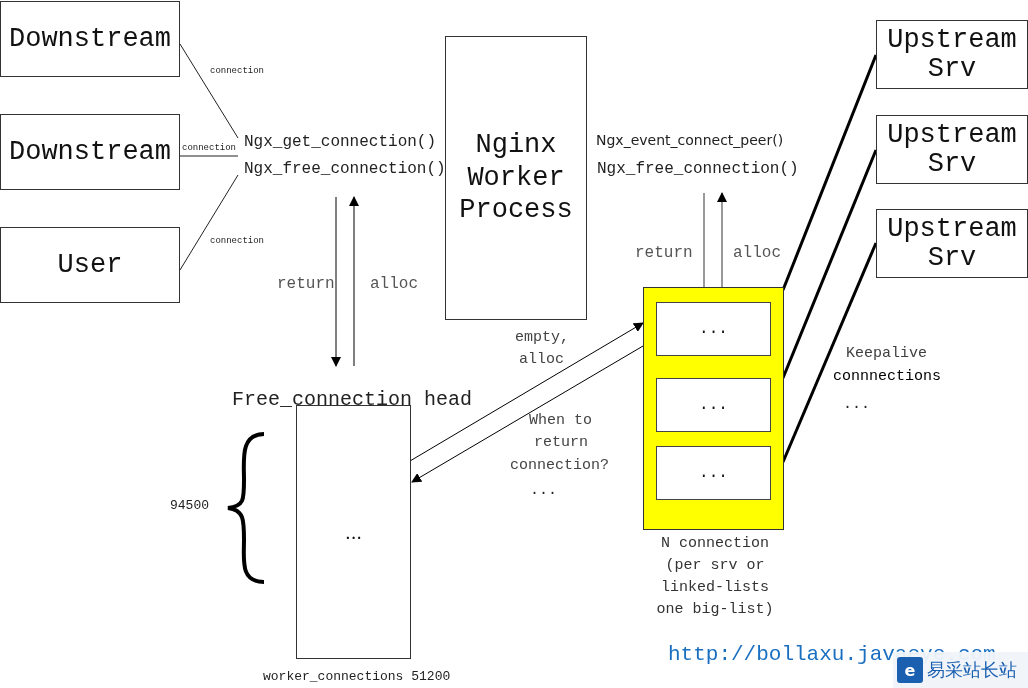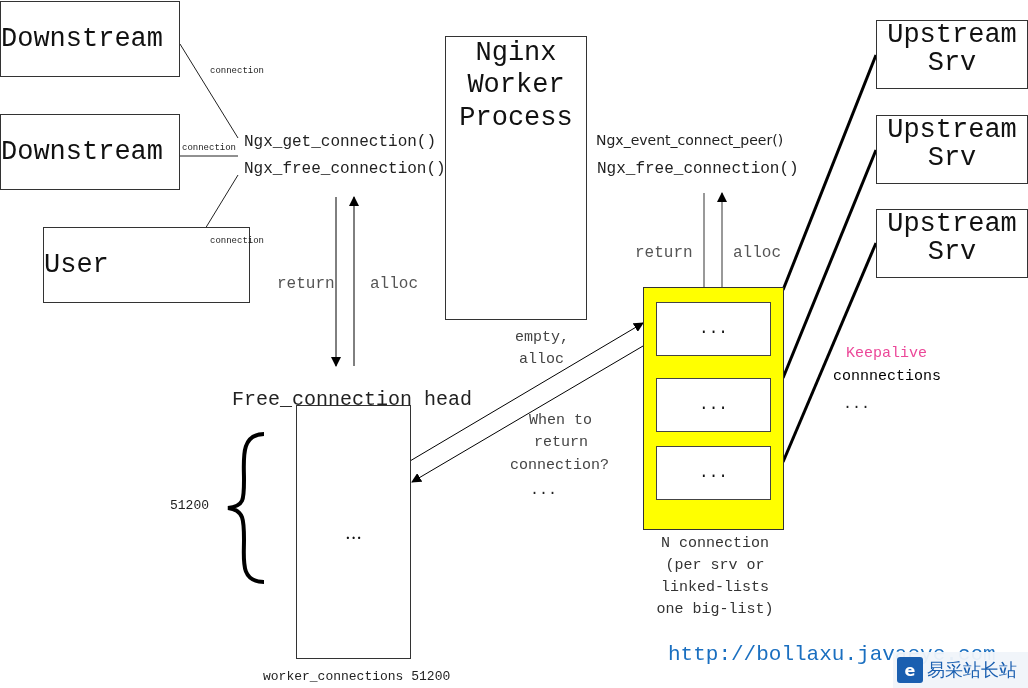--- a/index.html
+++ b/index.html
@@ -1,19 +1,19 @@
 <!DOCTYPE html>
 <html><head>
 <meta charset="utf-8">
 <style>
   html, body { margin: 0; padding: 0; background: #ffffff; }
   body { width: 1028px; height: 688px; position: relative; overflow: hidden; font-family: "DejaVu Serif", "Liberation Serif", serif; color: #111; }
   .box { position: absolute; border: 1.5px solid #333; background: #fff; box-sizing: border-box; }
   .lbl { position: absolute; white-space: nowrap; font-family: "Liberation Mono", "DejaVu Sans Mono", monospace; color: #222; }
-  .big { font-size: 27px; display: flex; align-items: center; justify-content: flex-start; text-align: center; line-height: 1.2; font-family: "Liberation Mono", "DejaVu Sans Mono", monospace; }
+  .big { font-size: 27px; display: flex; align-items: center; justify-content: center; text-align: center; line-height: 1.2; font-family: "Liberation Mono", "DejaVu Sans Mono", monospace; }
   svg.wires { position: absolute; left: 0; top: 0; width: 1028px; height: 688px; pointer-events: none; }
   .small { font-size: 9px; }
   .mid { font-size: 16px; }
   .center { text-align: center; }
   .yellow { position: absolute; background: #ffff00; border: 1.5px solid #333; box-sizing: border-box; }
   .inner { position: absolute; background: #fff; border: 1.5px solid #444; box-sizing: border-box; display: flex; align-items: center; justify-content: center; font-size: 16px; font-family: "Liberation Mono", monospace; }
   .url { position: absolute; color: #1a6fc0; font-family: "Liberation Mono", "DejaVu Sans Mono", monospace; font-size: 21px; white-space: nowrap; }
   .wm { position: absolute; left: 893px; top: 652px; width: 135px; height: 36px; background: rgba(240,244,250,0.95); display: flex; align-items: center; }
   .wm-logo { width: 26px; height: 26px; background: #1a5fb0; border-radius: 3px; margin-left: 4px; color: #fff; font-weight: bold; display: flex; align-items: center; justify-content: center; font-family: "DejaVu Sans", sans-serif; font-size: 16px; }
   .wm-text { color: #1a5fb0; font-family: "DejaVu Sans", sans-serif; font-size: 18px; margin-left: 4px; }
@@ -47,21 +47,21 @@
 
   <path d="M264,434 C240,434 244,460 244,480 C244,500 244,506 228,508 C244,510 244,520 244,540 C244,560 240,582 264,582" fill="none" stroke="#000" stroke-width="4"></path>
 </svg>
 
 <div class="box big" style="left:0;top:1px;width:180px;height:76px;">
     <span>Downstream</span>
   </div>
 <div class="box big" style="left:0;top:114px;width:180px;height:76px;">
     <span>Downstream</span>
   </div>
-<div class="box big" style="left:0;top:227px;width:207px;height:76px;margin-left:43px;">
+<div class="box big" style="left:0;top:227px;width:180px;height:76px;">
     <span>User</span>
   </div>
 
 <span class="lbl small" style="left:210px;top:66px;">connection</span>
 <span class="lbl small" style="left:182px;top:143px;">connection</span>
 <span class="lbl small" style="left:210px;top:236px;">connection</span>
 
 <span class="lbl mid" style="left:244px;top:133px;">Ngx_get_connection()</span>
 <span class="lbl mid" style="left:244px;top:160px;">Ngx_free_connection()</span>
 
@@ -90,21 +90,21 @@
 </div>
 <div class="box big" style="left:876px;top:209px;width:152px;height:69px;flex-direction:column;line-height:1.05;">
   <span>Upstream</span>
     <span>Srv</span>
 </div>
 
 <span class="lbl" style="left:232px;top:388px;font-size:20px;font-family:Liberation Mono, monospace;">Free_connection head</span>
 <div class="box" style="left:296px;top:405px;width:115px;height:254px;display:flex;align-items:center;justify-content:center;font-size:18px;">
   <span>...</span>
 </div>
-<span class="lbl" style="left:170px;top:498px;font-size:13px;">51200</span>
+<span class="lbl" style="left:170px;top:498px;font-size:13px;">94500</span>
 <span class="lbl" style="left:263px;top:669px;font-size:13px;">worker_connections 51200</span>
 
 <span class="lbl" style="left:515px;top:329px;font-size:15px;color:#444;">empty,</span>
 <span class="lbl" style="left:519px;top:351px;font-size:15px;color:#444;">alloc</span>
 <span class="lbl" style="left:529px;top:412px;font-size:15px;color:#444;">When to</span>
 <span class="lbl" style="left:534px;top:434px;font-size:15px;color:#444;">return</span>
 <span class="lbl" style="left:510px;top:457px;font-size:15px;color:#444;">connection?</span>
 <span class="lbl" style="left:530px;top:482px;font-size:15px;">...</span>
 
 <div class="yellow" style="left:643px;top:287px;width:141px;height:243px;"></div>
@@ -118,21 +118,21 @@
     <span>...</span>
   </div>
 
 <div class="lbl center" style="left:640px;top:533px;width:150px;font-size:15px;line-height:22px;color:#333;">
   <div>N connection</div>
   <div>(per srv or</div>
   <div>linked-lists</div>
   <div>one big-list)</div>
 </div>
 
-<span class="lbl" style="left:846px;top:345px;font-size:15px;color:#ec4899;">Keepalive</span>
+<span class="lbl" style="left:846px;top:345px;font-size:15px;color:#404040;">Keepalive</span>
 <span class="lbl" style="left:833px;top:368px;font-size:15px;color:#000000;">connnections</span>
 <span class="lbl" style="left:843px;top:396px;font-size:15px;">...</span>
 
 <span class="url" style="left:668px;top:643px;">http://bollaxu.javaeye.com</span>
 <div class="wm">
   <div class="wm-logo">e</div>
   <span class="wm-text">易采站长站</span>
 </div>
 
 </body></html>

